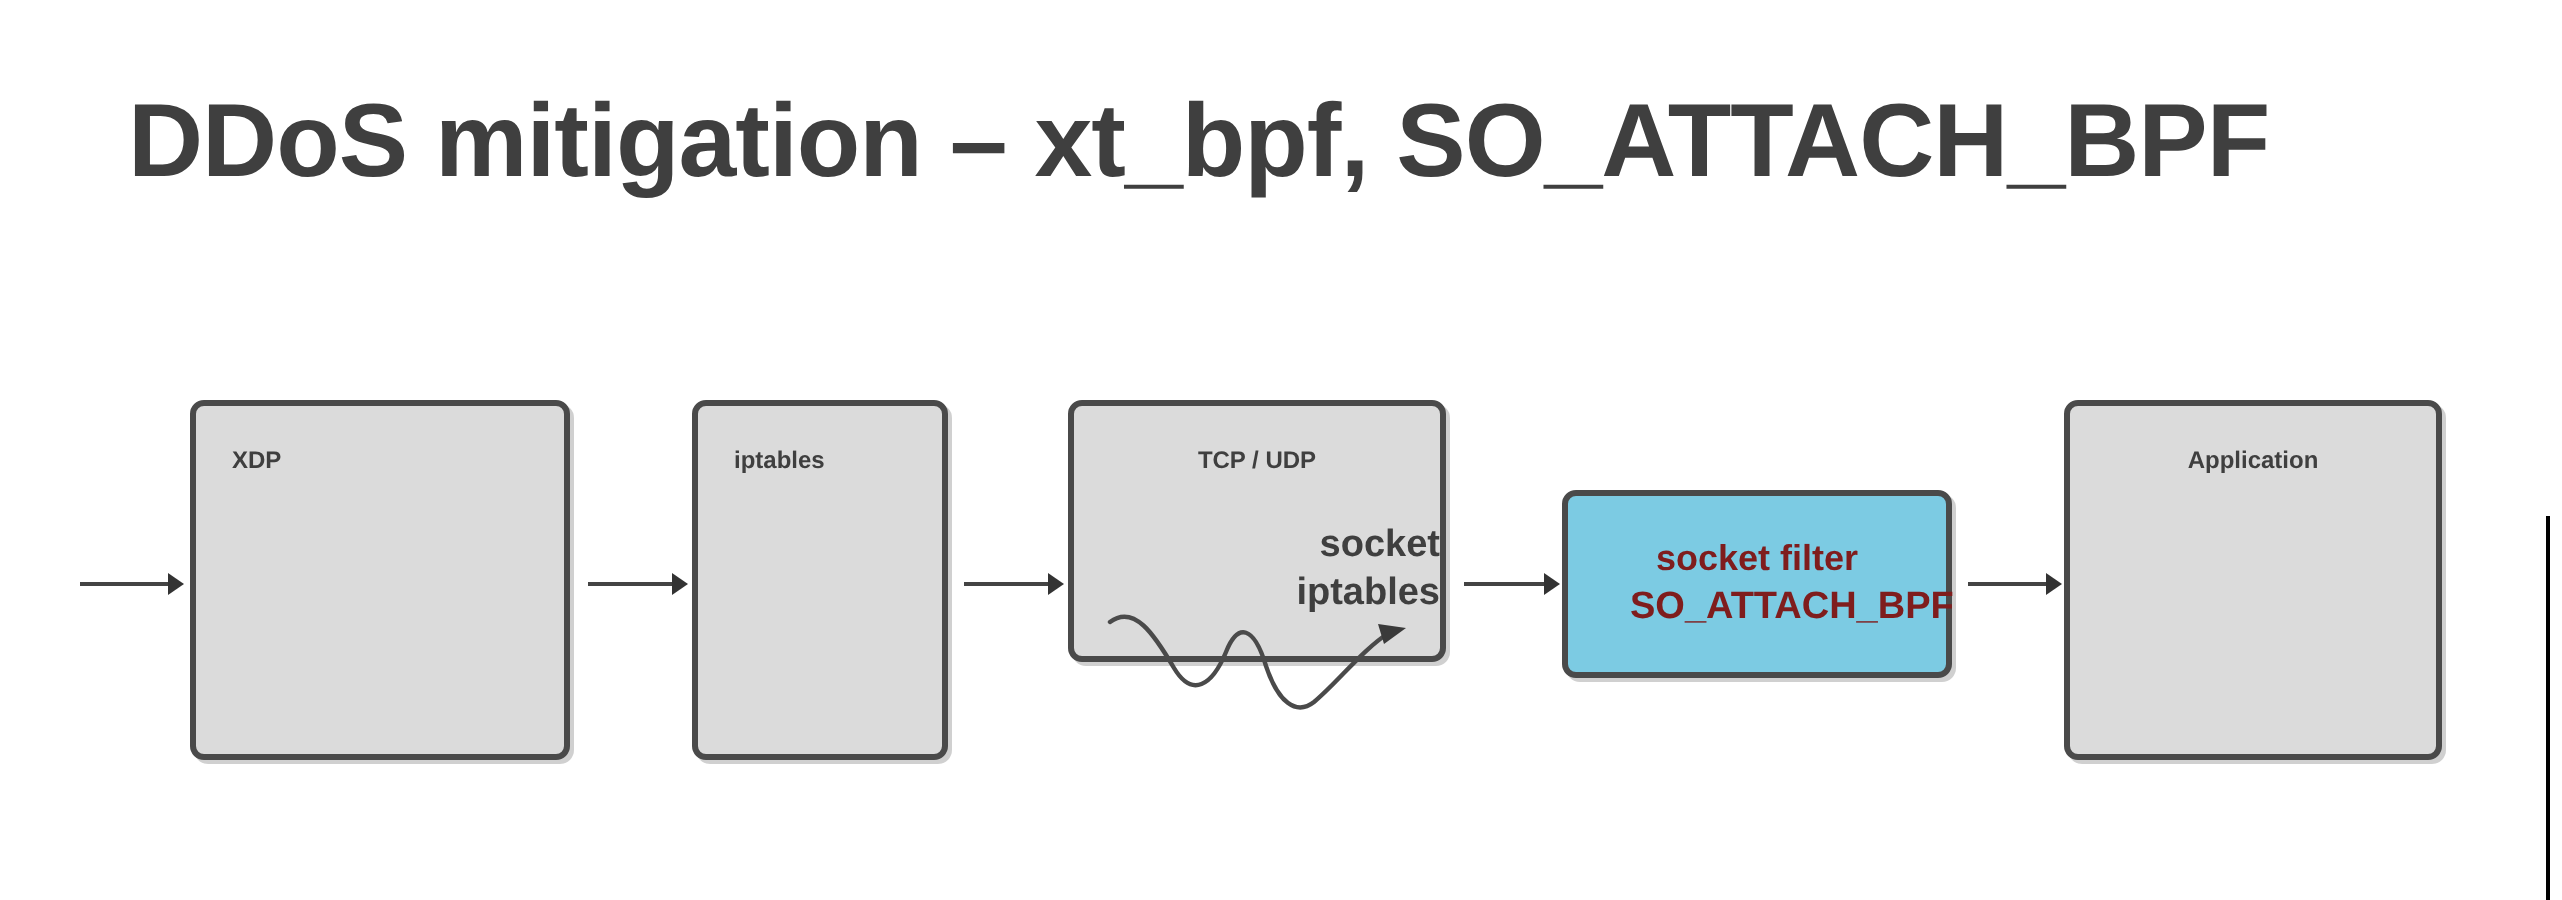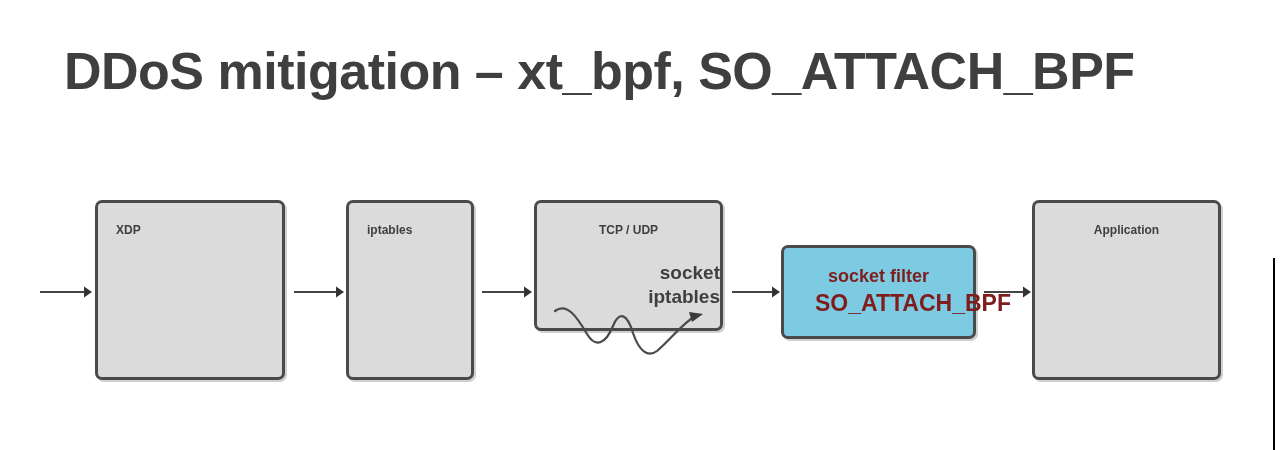--- a/index.html
+++ b/index.html
@@ -89,21 +89,21 @@
   #label-sockfilter-wrap {
     position: absolute;
     left: 0; right: 0;
     top: 50%;
     transform: translateY(-50%);
     text-align: center;
     color: #7f1d1d;
     font-weight: bold;
   }
   #label-sockfilter-wrap .l1 { font-size: 18px; line-height: 1.35; }
-  #label-sockfilter-wrap .l2 { font-size: 23px; line-height: 1.35; padding-left: 31px; }
+  #label-sockfilter-wrap .l2 { font-size: 19px; line-height: 1.35; padding-left: 31px; }
 
   
   #wavy-arrow {
     position: absolute;
     left: 16px;
     top: 100px;
     width: 160px;
     height: 60px;
     overflow: visible;
   }

